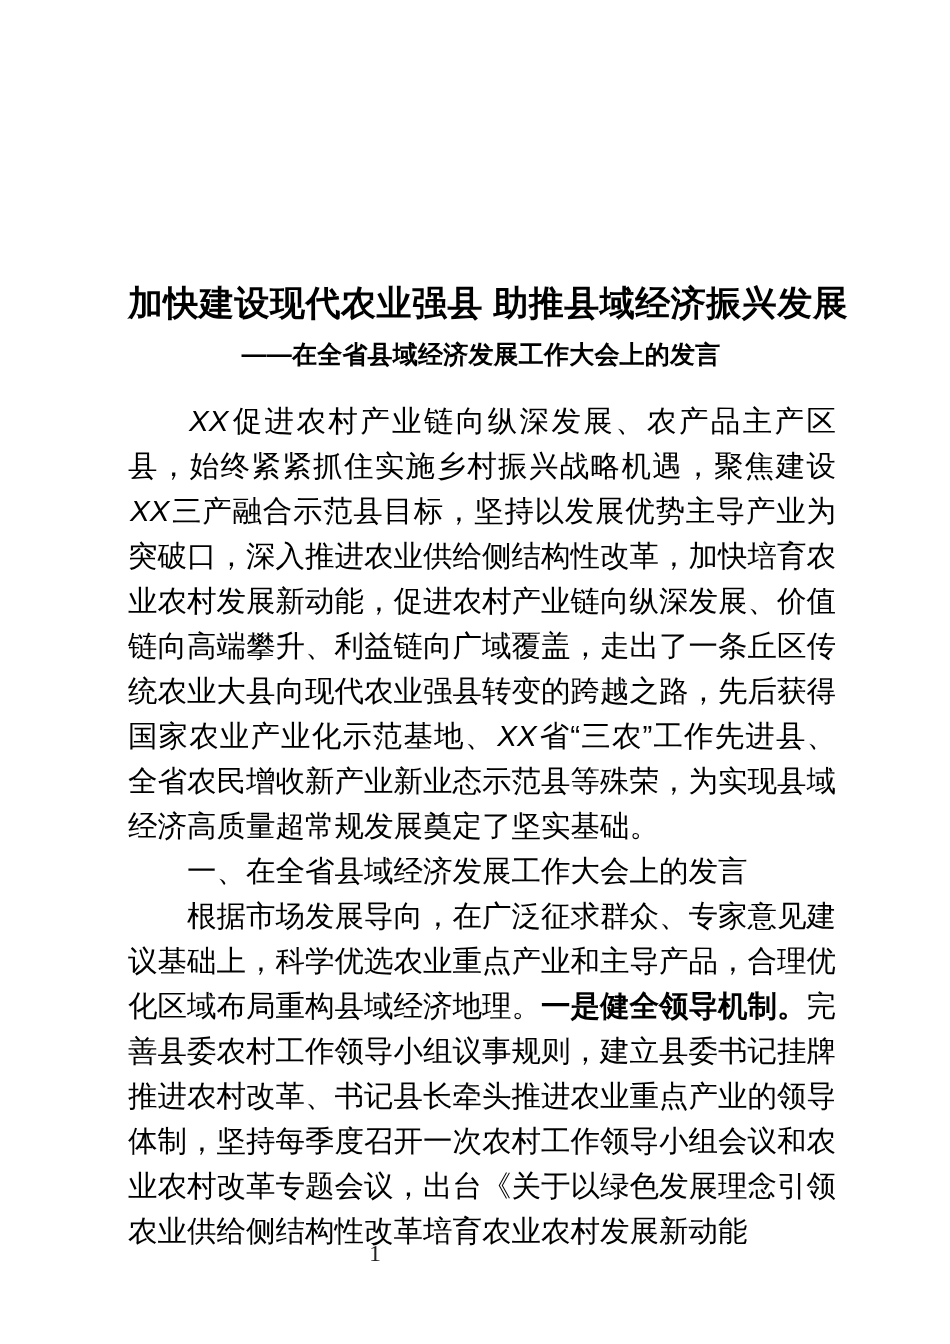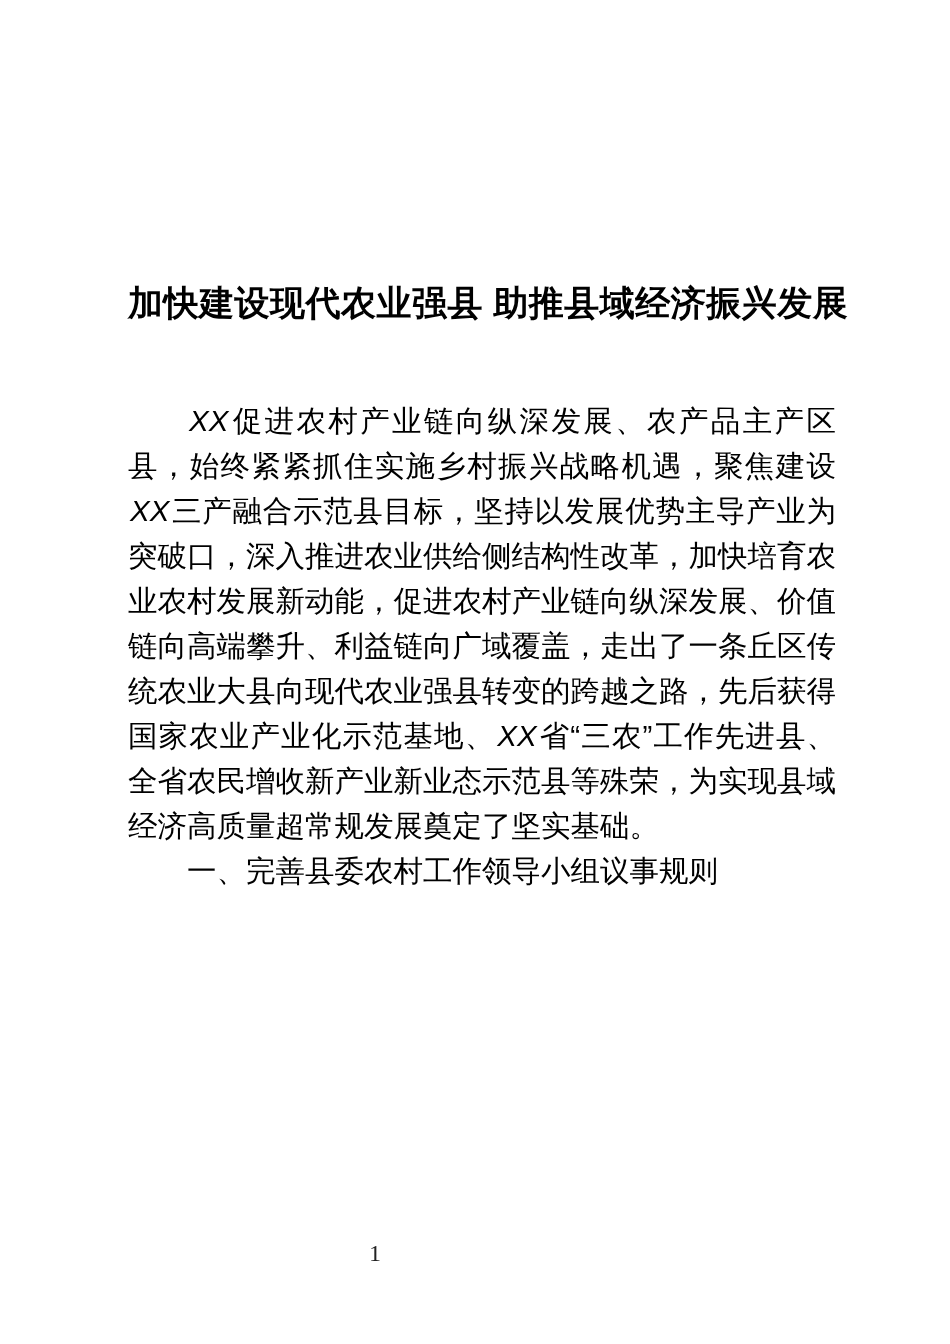--- a/index.html
+++ b/index.html
@@ -99,25 +99,27 @@
     color: #222222;
   }
 </style>
 </head>
 <body>
 
 <div class="page">
 
   <h1 class="doc-title">加快建设现代农业强县  助推县域经济振兴发展</h1>
 
+  <h2 class="doc-subtitle">——在全省县域经济发展工作大会上的发言</h2>
 
   <div class="body-col">
 
     <p class="para indent"><span class="latin">XX</span><span>促进农村产业链向纵深发展、农产品主产区县，始终紧紧抓住实施乡村振兴战略机遇，聚焦建设</span><span class="latin">XX</span><span>三产融合示范县目标，坚持以发展优势主导产业为突破口，深入推进农业供给侧结构性改革，加快培育农业农村发展新动能，促进农村产业链向纵深发展、价值链向高端攀升、利益链向广域覆盖，走出了一条丘区传统农业大县向现代农业强县转变的跨越之路，先后获得国家农业产业化示范基地、</span><span class="latin">XX</span><span>省“三农”工作先进县、全省农民增收新产业新业态示范县等殊荣，为实现县域经济高质量超常规发展奠定了坚实基础。</span></p>
 
-    <p class="heading-line">一、完善县委农村工作领导小组议事规则</p>
+    <p class="heading-line">一、在全省县域经济发展工作大会上的发言</p>
 
+    <p class="para indent"><span>根据市场发展导向，在广泛征求群众、专家意见建议基础上，科学优选农业重点产业和主导产品，合理优化区域布局重构县域经济地理。</span><b class="run-bold">一是健全领导机制。</b><span>完善县委农村工作领导小组议事规则，建立县委书记挂牌推进农村改革、书记县长牵头推进农业重点产业的领导体制，坚持每季度召开一次农村工作领导小组会议和农业农村改革专题会议，出台《关于以绿色发展理念引领农业供给侧结构性改革培育农业农村发展新动能</span></p>
 
   </div>
 
   <div class="page-number">1</div>
 
 </div>
 
 </body></html>

